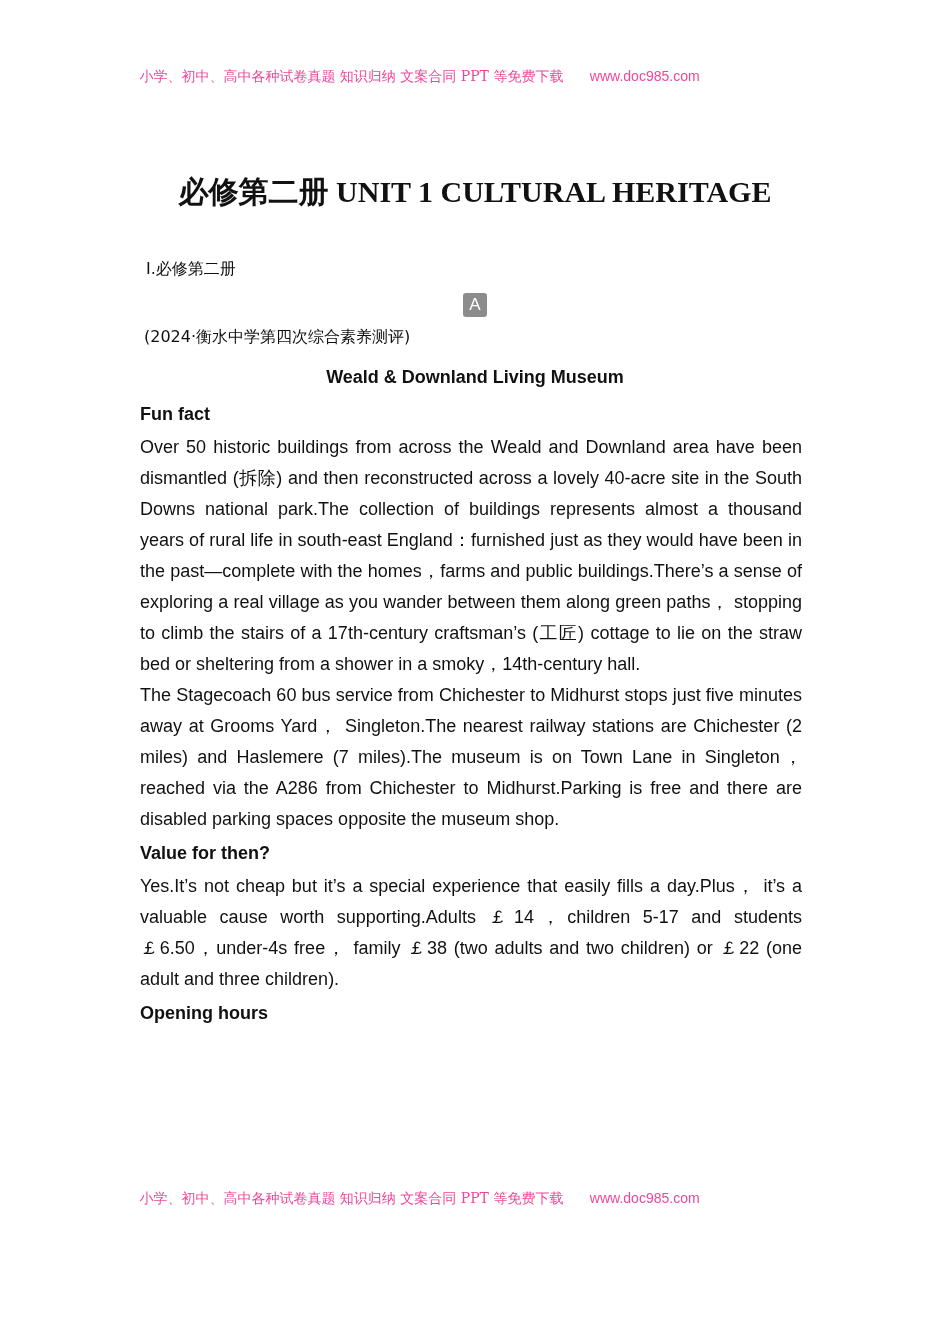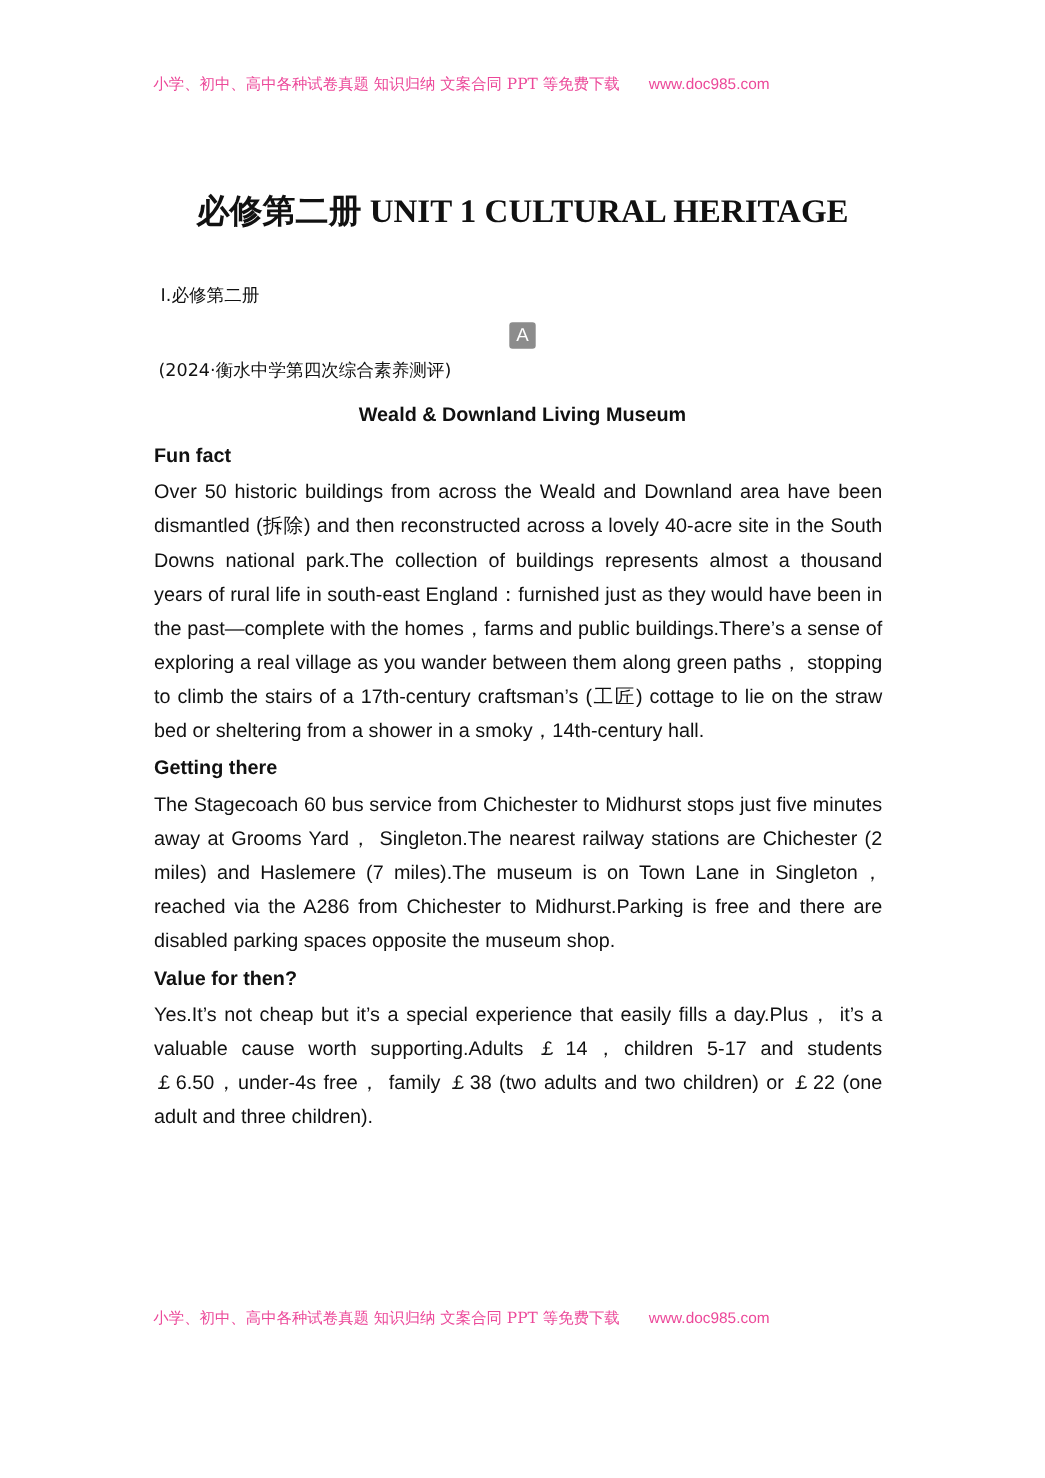--- a/index.html
+++ b/index.html
@@ -53,22 +53,22 @@
 
 <div class="badge">A</div>
 
 <div class="source">(2024·衡水中学第四次综合素养测评)</div>
 
 <div class="ptitle">Weald &amp; Downland Living Museum</div>
 
 <div class="body" style="top:396px;">
   <div class="h">Fun fact</div>
   <div class="p">Over 50 historic buildings from across the Weald and Downland area have been dismantled (拆除) and then reconstructed across a lovely 40-acre site in the South Downs national park.The collection of buildings represents almost a thousand years of rural life in south-east England：furnished just as they would have been in the past—complete with the homes，farms and public buildings.There’s a sense of exploring a real village as you wander between them along green paths， stopping to climb the stairs of a 17th-century craftsman’s (工匠) cottage to lie on the straw bed or sheltering from a shower in a smoky，14th-century hall.</div>
-  <div class="h">Getting there</div>
   <div class="p">The Stagecoach 60 bus service from Chichester to Midhurst stops just five minutes away at Grooms Yard， Singleton.The nearest railway stations are Chichester (2 miles) and Haslemere (7 miles).The museum is on Town Lane in Singleton，reached via the A286 from Chichester to Midhurst.Parking is free and there are disabled parking spaces opposite the museum shop.</div>
   <div class="h">Value for then?</div>
   <div class="p">Yes.It’s not cheap but it’s a special experience that easily fills a day.Plus， it’s a valuable cause worth supporting.Adults ￡14，children 5-17 and students ￡6.50，under-4s free， family ￡38 (two adults and two children) or ￡22 (one adult and three children).</div>
+  <div class="h">Opening hours</div>
 </div>
 
 <div class="ftr">
   <span>小学、初中、高中各种试卷真题  知识归纳  文案合同  PPT 等免费下载</span>
   <span class="site">www.doc985.com</span>
 </div>
 
 </body></html>

